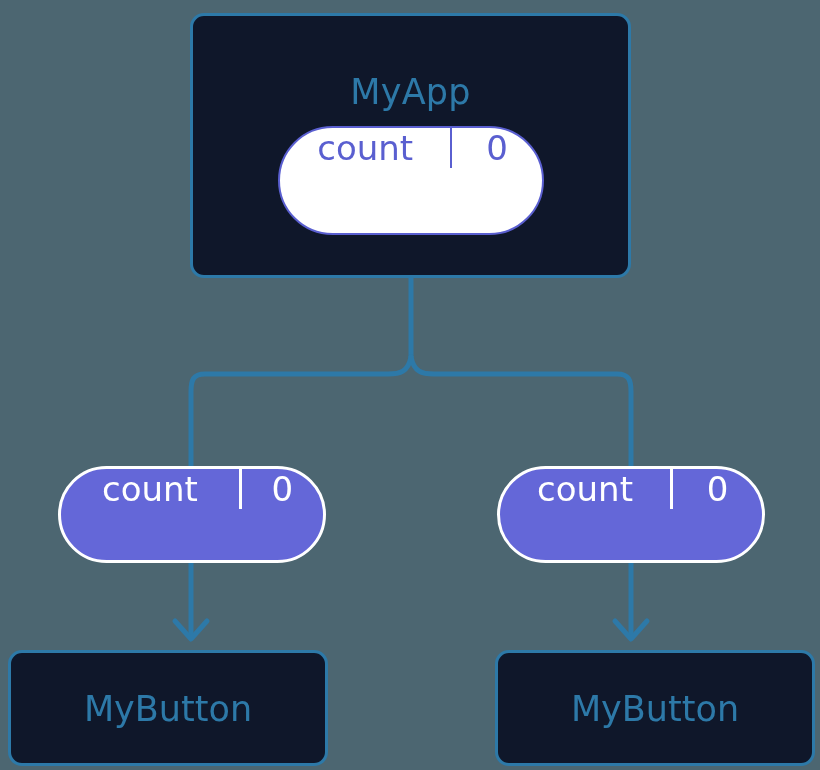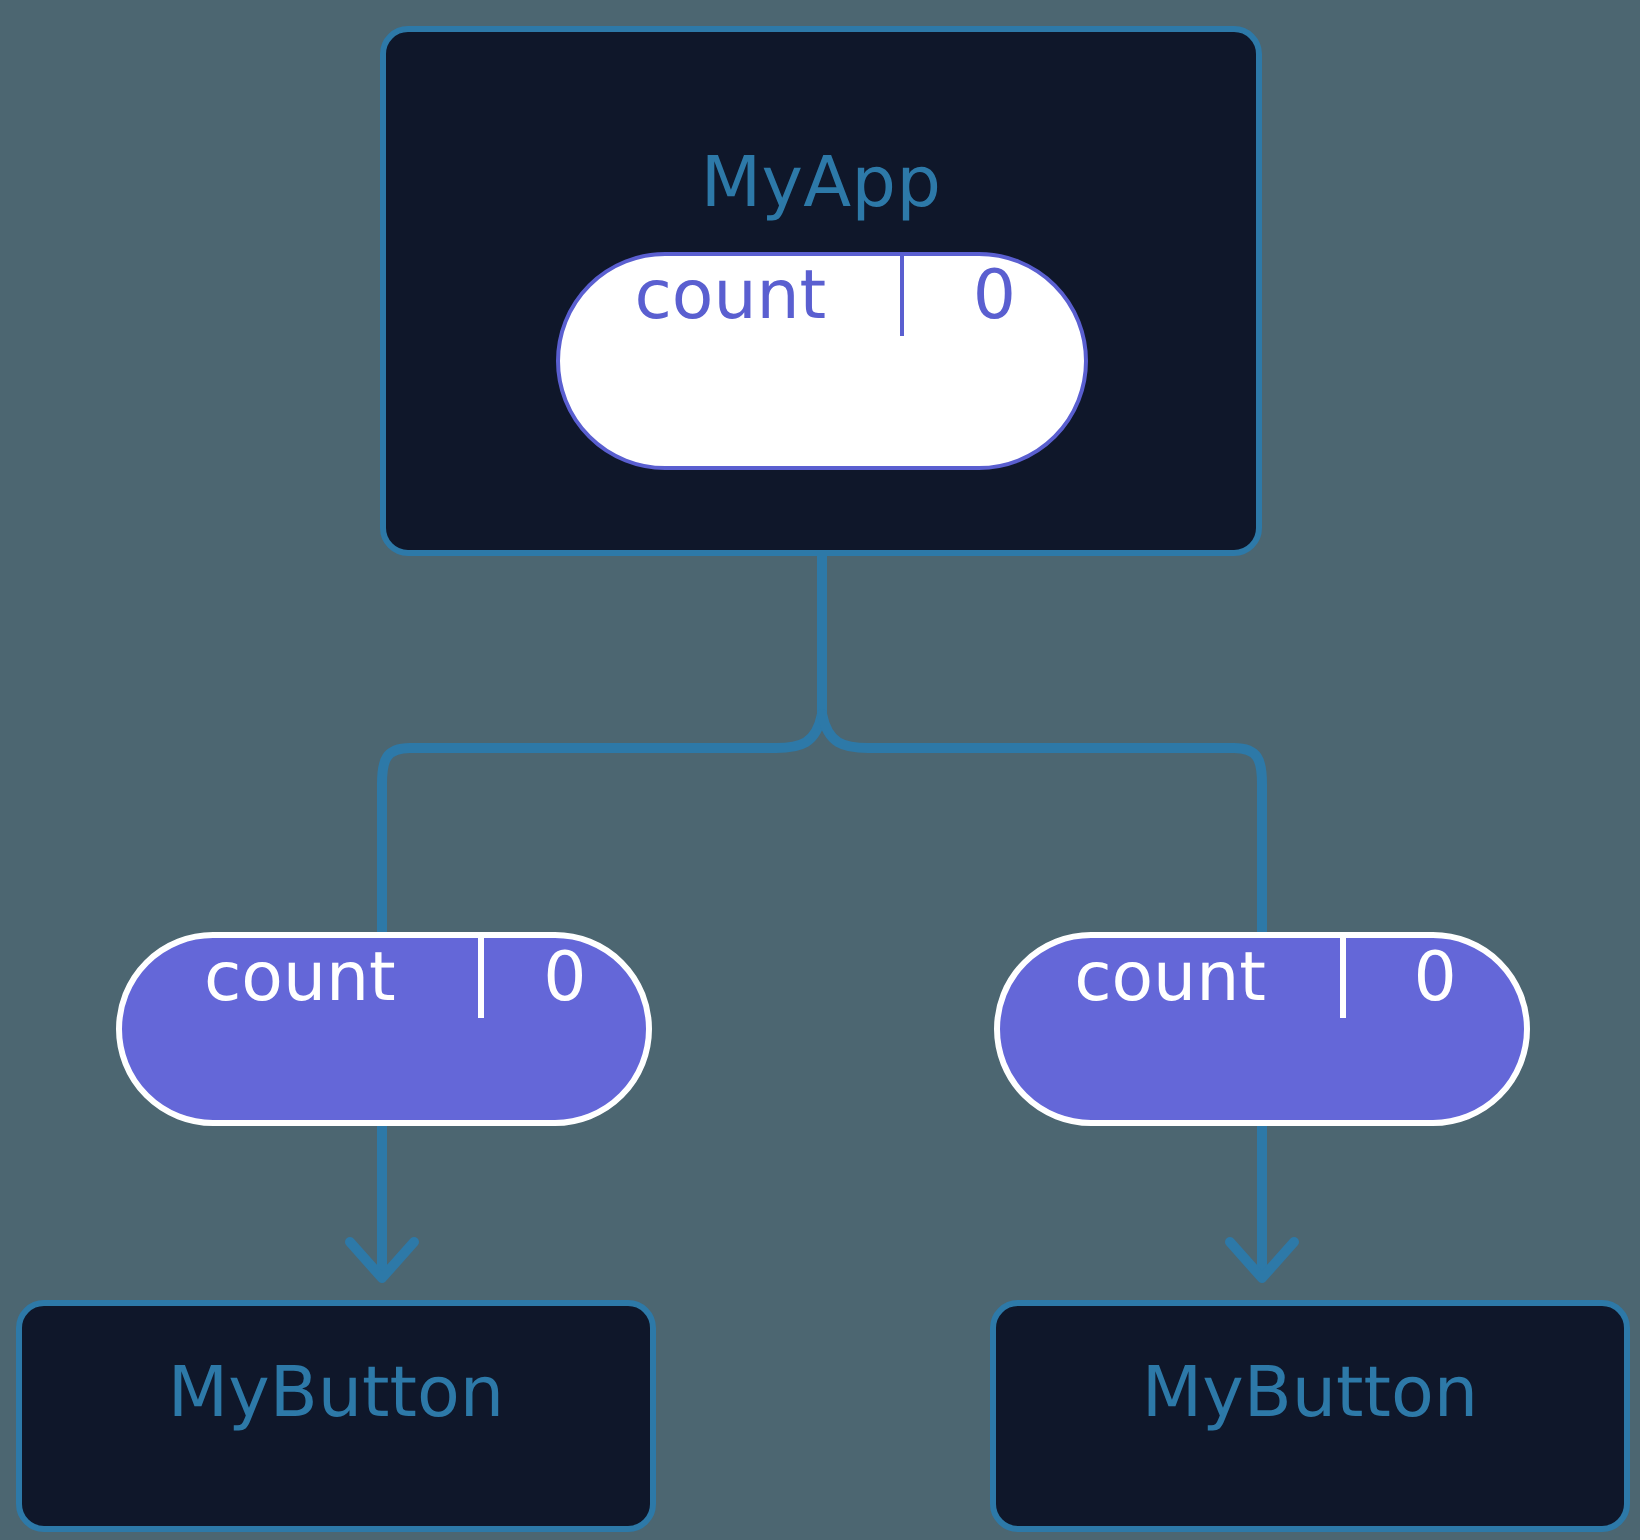--- a/index.html
+++ b/index.html
@@ -135,21 +135,21 @@
   #leaf-right-box {
     left: 495px;
     top: 650px;
     width: 320px;
     height: 116px;
   }
   .leaf-title {
     position: absolute;
     left: 0;
     right: 0;
-    top: 24px;
+    top: 36px;
     text-align: center;
     color: #2d79a8;
     font-size: 35px;
   }
 </style>
 </head>
 <body>
 
 <div id="diagram">
 

